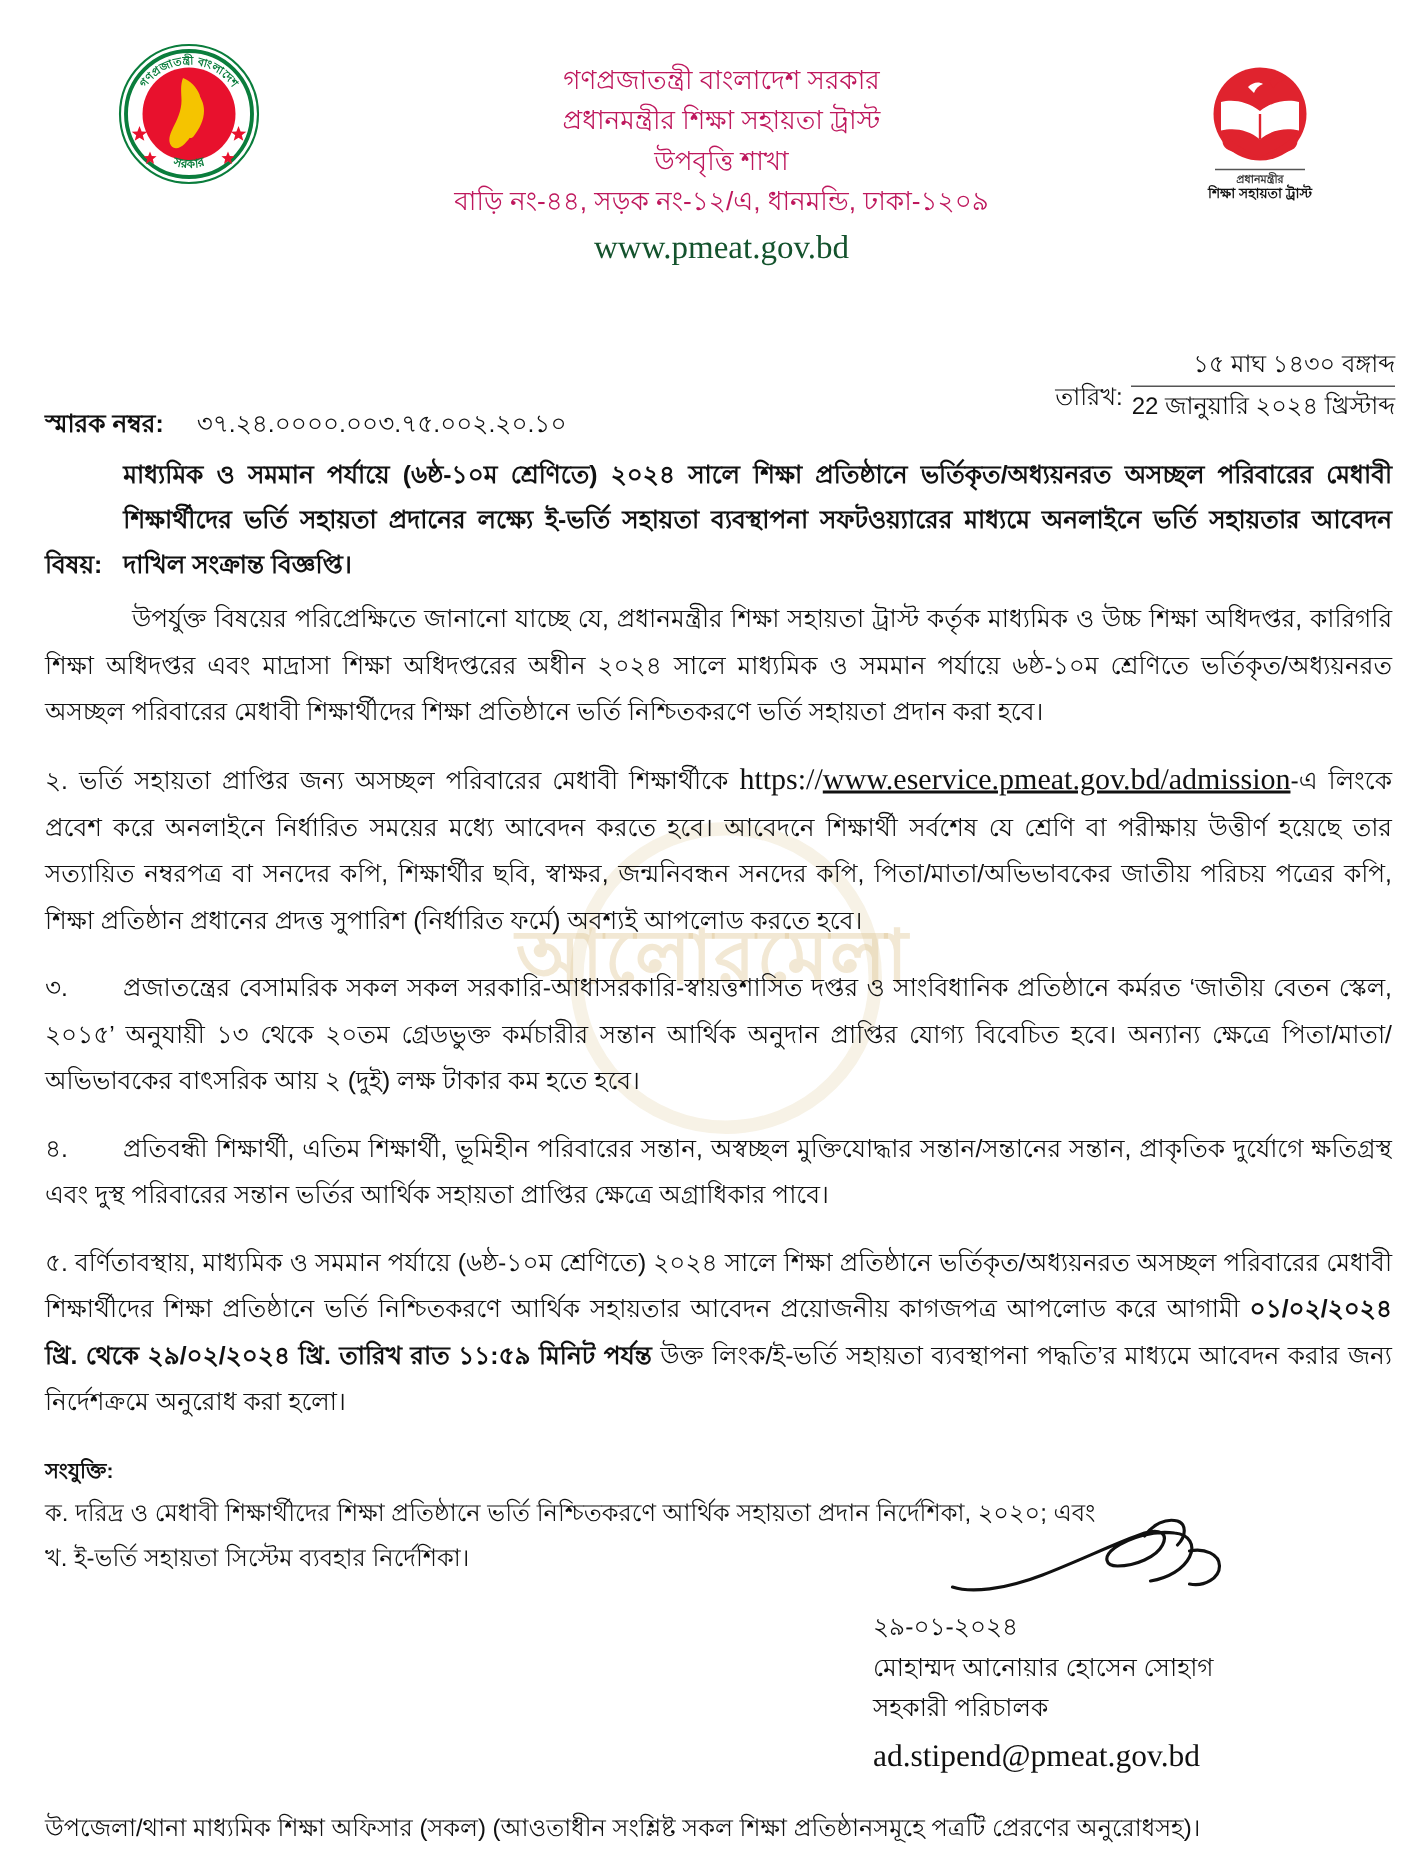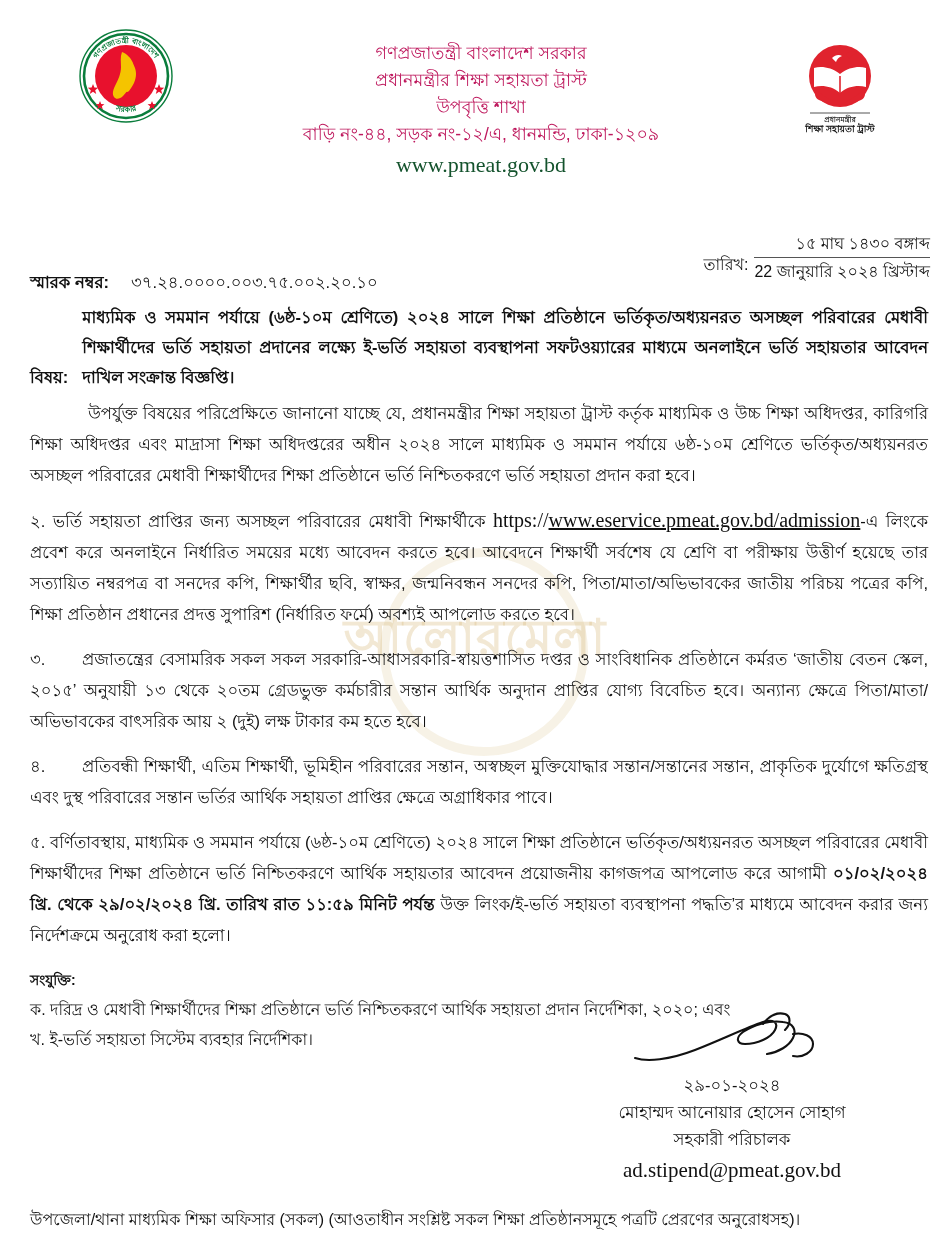--- a/index.html
+++ b/index.html
@@ -195,21 +195,21 @@
     font-size: 16px;
     line-height: 30px;
   }
 
   
   .sign {
     position: absolute;
     right: 68px;
     top: 1010px;
     z-index: 2;
-    text-align: center;
+    text-align: left;
     width: 300px;
   }
   .sig-img { height: 62px; }
   .sig-img svg { display: block; margin: 0 auto; }
   .sig-line {
     font-family: "Liberation Sans", sans-serif;
     font-size: 16.5px;
     line-height: 27px;
   }
   .sig-email {

